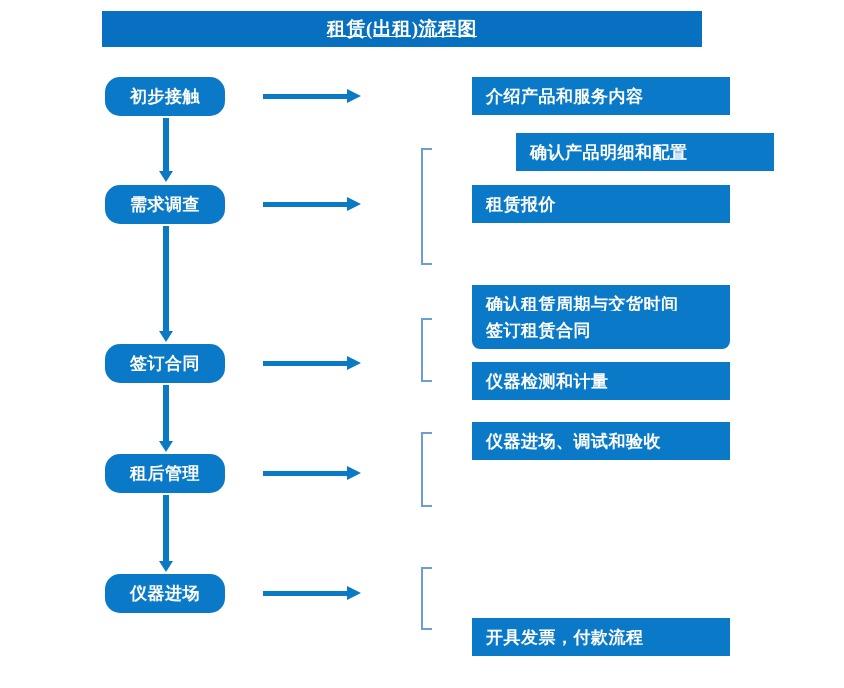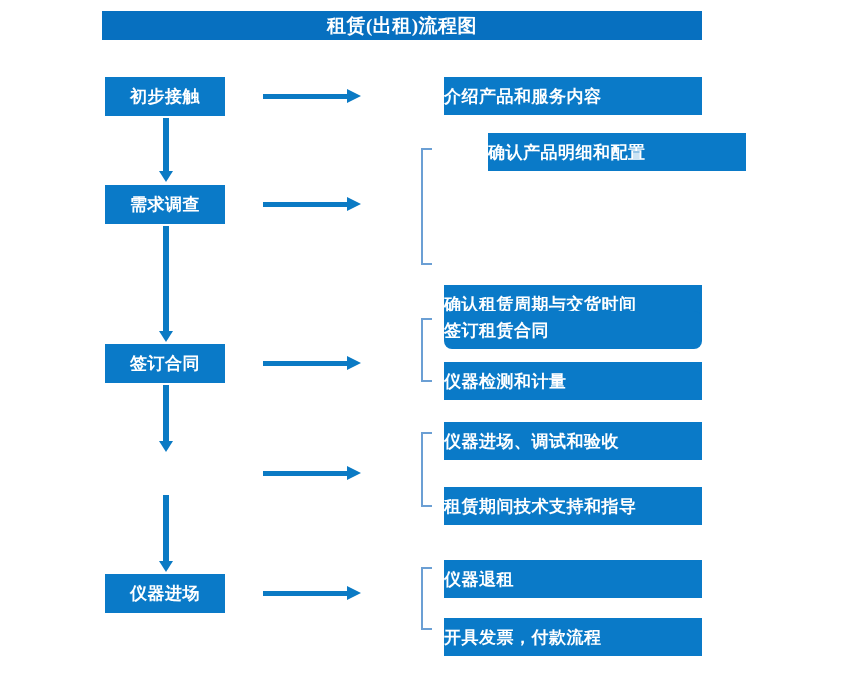--- a/index.html
+++ b/index.html
@@ -18,52 +18,55 @@
     position: absolute;
     left: 0; top: 0;
     width: 844px;
     height: 688px;
   }
   .title-bar {
     position: absolute;
     left: 102px;
     top: 11px;
     width: 600px;
-    height: 29px;
+    height: 36px;
     background: #0770c0;
     color: #ffffff;
     font-size: 19px;
     font-weight: bold;
     display: flex;
     align-items: center;
     justify-content: center;
     letter-spacing: 0.5px;
+    text-decoration: underline;
   }
   .node {
     position: absolute;
     background: #0a7ac8;
     color: #ffffff;
     font-weight: bold;
     display: flex;
     align-items: center;
     box-sizing: border-box;
   }
   .node.stage {
     left: 105px;
     width: 120px;
     height: 39px;
     justify-content: center;
     font-size: 17px;
     letter-spacing: 0.5px;
+    border-radius: 15px;
   }
   .node.detail {
-    left: 444px;
+    left: 472px;
     width: 258px;
     height: 38px;
     justify-content: flex-start;
+    padding-left: 14px;
     font-size: 17px;
     letter-spacing: 0.5px;
   }
   
   .h-arrow {
     position: absolute;
     height: 16px;
     left: 263px;
     width: 100px;
   }
@@ -122,20 +125,21 @@
 <div id="canvas">
 
   <div class="title-bar">租赁(出租)流程图</div>
 
   <div class="node stage" style="top:77px;">初步接触</div>
 
   <div class="node stage" style="top:185px;">需求调查</div>
 
   <div class="node stage" style="top:344px;">签订合同</div>
 
+  <div class="node stage" style="top:454px;">租后管理</div>
 
   <div class="node stage" style="top:574px;">仪器进场</div>
 
   <div class="v-arrow" style="top:118px; height:64px;">
     <div class="shaft" style="height:53px;"></div>
     <div class="head" style="top:53px;"></div>
   </div>
 
   <div class="v-arrow" style="top:226px; height:116px;">
     <div class="shaft" style="height:105px;"></div>
@@ -175,28 +179,27 @@
 
   <div class="bracket" style="top:148px; height:117px;"></div>
   <div class="bracket" style="top:318px; height:64px;"></div>
   <div class="bracket" style="top:432px; height:75px;"></div>
   <div class="bracket" style="top:567px; height:63px;"></div>
 
   <div class="node detail" style="top:77px;">介绍产品和服务内容</div>
 
   <div class="node detail" style="top:133px;margin-left:44px;">确认产品明细和配置</div>
 
+  <div class="node detail" style="top:185px;">租赁报价</div>
 
   <div class="node detail" style="top:245px;margin-top:40px;">确认租赁周期与交货时间</div>
 
   <div class="node detail" style="top:311px;border-radius:8px;">签订租赁合同</div>
 
   <div class="node detail" style="top:362px;">仪器检测和计量</div>
 
   <div class="node detail" style="top:422px;">仪器进场、调试和验收</div>
 
-  <div class="node detail" style="top:487px;">租赁期间技术支持和指导</div>
-
-  <div class="node detail" style="top:560px;">仪器退租</div>
+
 
   <div class="node detail" style="top:610px;margin-top:8px;">开具发票，付款流程</div>
 
 </div>
 
 </body></html>

